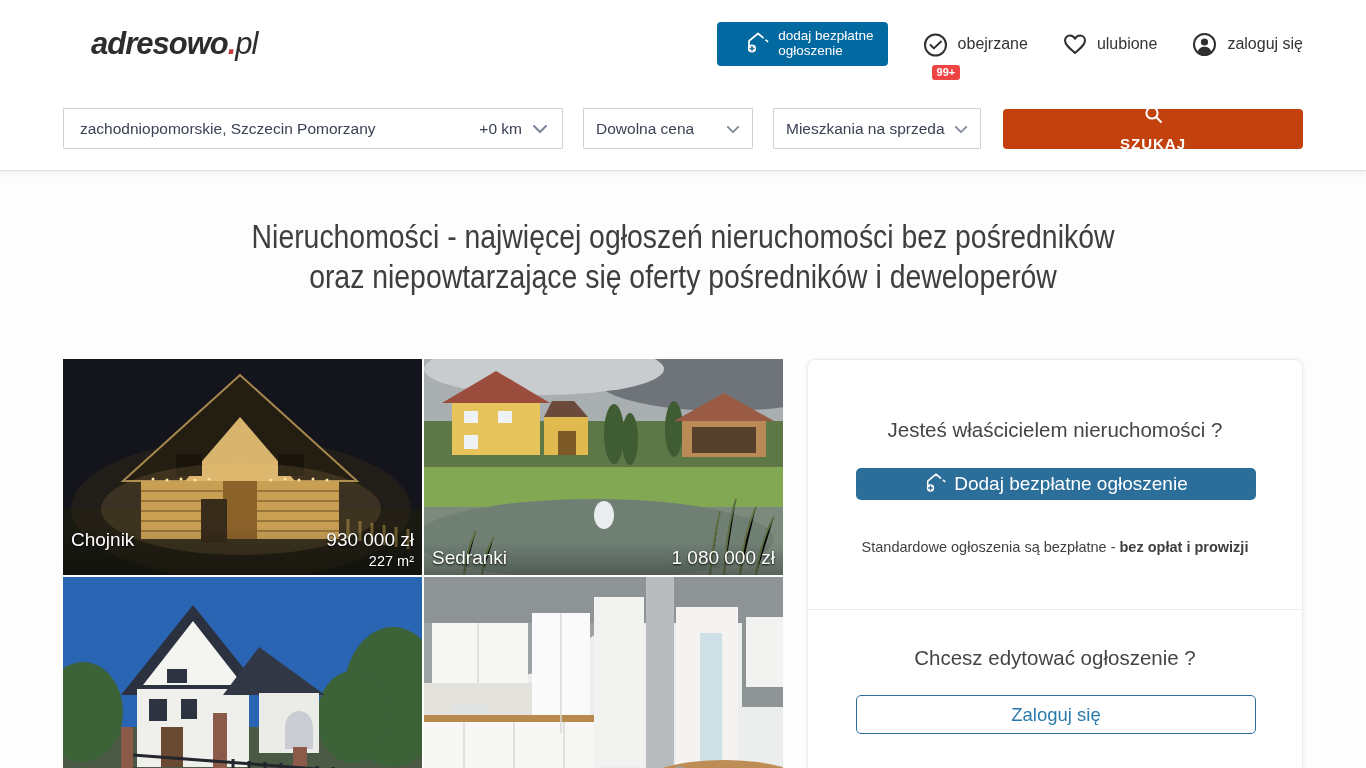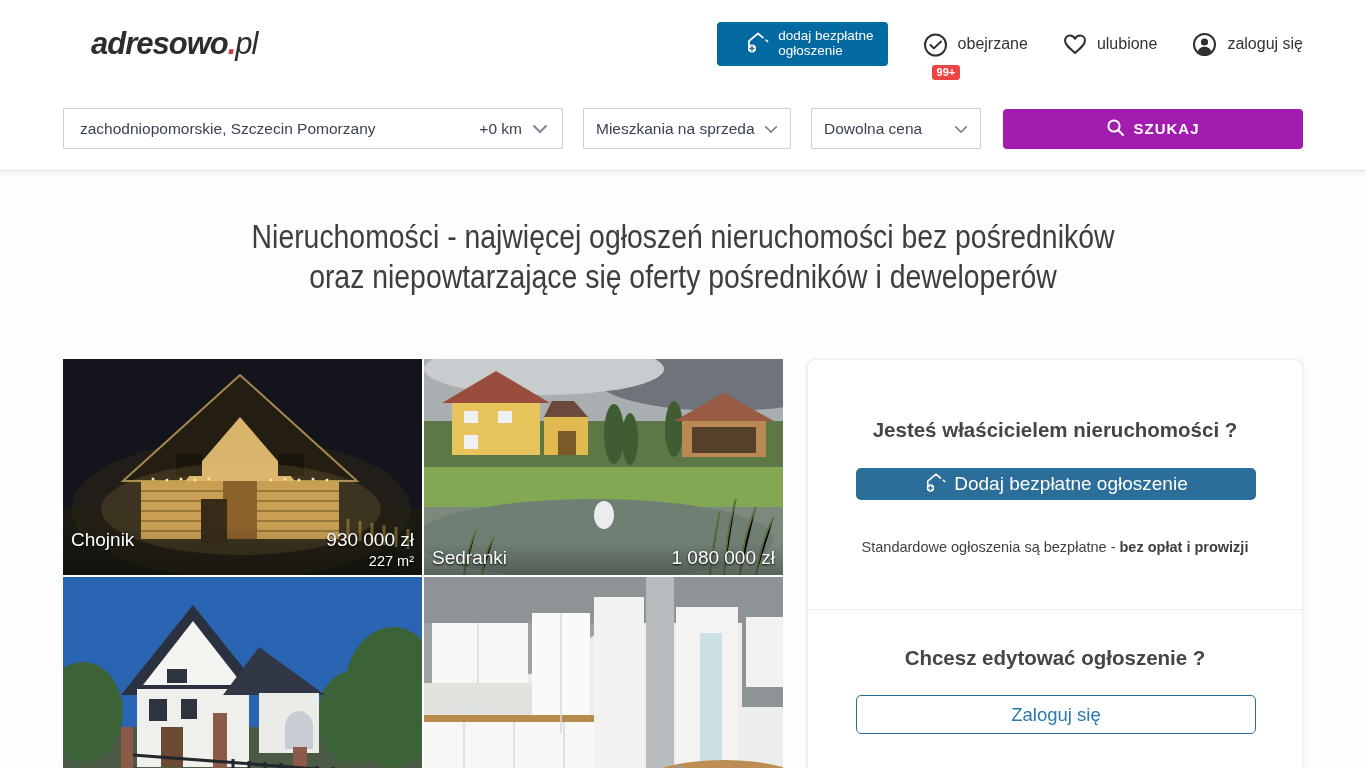--- a/index.html
+++ b/index.html
@@ -35,24 +35,24 @@
     display:flex; align-items:center; font-size:15.5px; color:#3a4254; cursor:pointer; }
   .field-location { width:500px; padding:0 14px 0 16px; }
   .field-location .loc-text { flex:1; white-space:nowrap; overflow:hidden; }
   .field-location .radius { margin-right:10px; }
   .field-select { padding:0 12px; justify-content:space-between; }
   .field-category { width:208px; margin-left:0; }
   .field-category .sel-text { width:162px; white-space:nowrap; overflow:hidden; }
   .field-price { width:170px; }
   .chev { flex:none; }
 
-  .btn-search { margin-left:auto; width:300px; height:40px; background:#a21caf;
+  .btn-search { margin-left:auto; width:300px; height:40px; background:#c2410c;
     border:none; border-radius:4px; color:#fff; font-weight:bold; font-size:15px;
     letter-spacing:1px; display:flex; align-items:center; justify-content:center;
-    gap:8px; cursor:pointer; font-family:inherit; }
+    gap:8px; cursor:pointer; font-family:inherit;flex-direction:column; }
 
   
   .hero { margin-top:46px; text-align:center; color:#3e3e3e; }
   .hero .line { display:block; font-size:33px; font-weight:400; line-height:40px;
     transform:scaleX(.86); white-space:nowrap; }
 
   
   main { display:flex; align-items:flex-start; gap:24px; padding:0 63px; margin-top:62px; }
 
   .listings { width:720px; display:grid; grid-template-columns:359px 359px; gap:2px; }
@@ -63,21 +63,21 @@
   .card .row1 { display:flex; justify-content:space-between; align-items:baseline;
     font-size:19px; text-shadow:0 1px 2px rgba(0,0,0,.9); }
   .card .row2 { text-align:right; font-size:14.5px; margin-top:2px;
     text-shadow:0 1px 2px rgba(0,0,0,.9); }
 
   
   .sidebar { width:496px; background:#fff; border:1px solid #ececec; border-radius:8px;
     box-shadow:0 1px 5px rgba(0,0,0,.07); }
   .side-section { padding:58px 48px 54px; text-align:center; }
   .side-section + .side-section { border-top:1px solid #ededed; padding:36px 48px 40px; }
-  .side-title { font-size:20.5px; font-weight:700; color:#454545; }
+  .side-title { font-size:20.5px; font-weight:400; color:#454545; }
   .btn-side-add { margin-top:26px; width:400px; height:32px; background:#2b6e99;
     border:none; border-radius:5px; color:#fff; font-size:19px; display:flex;
     align-items:center; justify-content:center; gap:6px; cursor:pointer;
     font-family:inherit; }
   .side-note { margin-top:39px; font-size:14.5px; color:#3f3f3f; }
   .side-note b { font-weight:bold; }
   .btn-login { margin-top:25px; width:400px; height:39px; background:#fff;
     border:1px solid #2b6e99; border-radius:5px; color:#2a7aab; font-size:18.5px;
     display:flex; align-items:center; justify-content:center; cursor:pointer;
     font-family:inherit; }
@@ -138,30 +138,30 @@
   <div class="search-row">
     <div class="field field-location">
       <span class="loc-text">zachodniopomorskie,  Szczecin Pomorzany</span>
       <span class="radius">+0 km</span>
       <span class="chev">
         <svg width="16" height="10" viewBox="0 0 16 10" fill="none" stroke="#7c8698" stroke-width="2" stroke-linecap="round">
             <path d="M2 2 L8 8 L14 2"></path>
           </svg>
       </span>
     </div>
-    <div class="field field-select field-category">
-      <span class="sel-text">Mieszkania na sprzeda</span>
+    <div class="field field-select field-price">
+      <span>Dowolna cena</span>
       <span class="chev">
         <svg width="14" height="9" viewBox="0 0 16 10" fill="none" stroke="#7c8698" stroke-width="2" stroke-linecap="round">
             <path d="M2 2 L8 8 L14 2"></path>
           </svg>
       </span>
     </div>
-    <div class="field field-select field-price">
-      <span>Dowolna cena</span>
+    <div class="field field-select field-category">
+      <span class="sel-text">Mieszkania na sprzeda</span>
       <span class="chev">
         <svg width="14" height="9" viewBox="0 0 16 10" fill="none" stroke="#7c8698" stroke-width="2" stroke-linecap="round">
             <path d="M2 2 L8 8 L14 2"></path>
           </svg>
       </span>
     </div>
     <button class="btn-search">
       <span>
         <svg width="19" height="19" viewBox="0 0 19 19" fill="none" stroke="#fff" stroke-width="2" stroke-linecap="round">
             <circle cx="8" cy="8" r="5.6"></circle>

